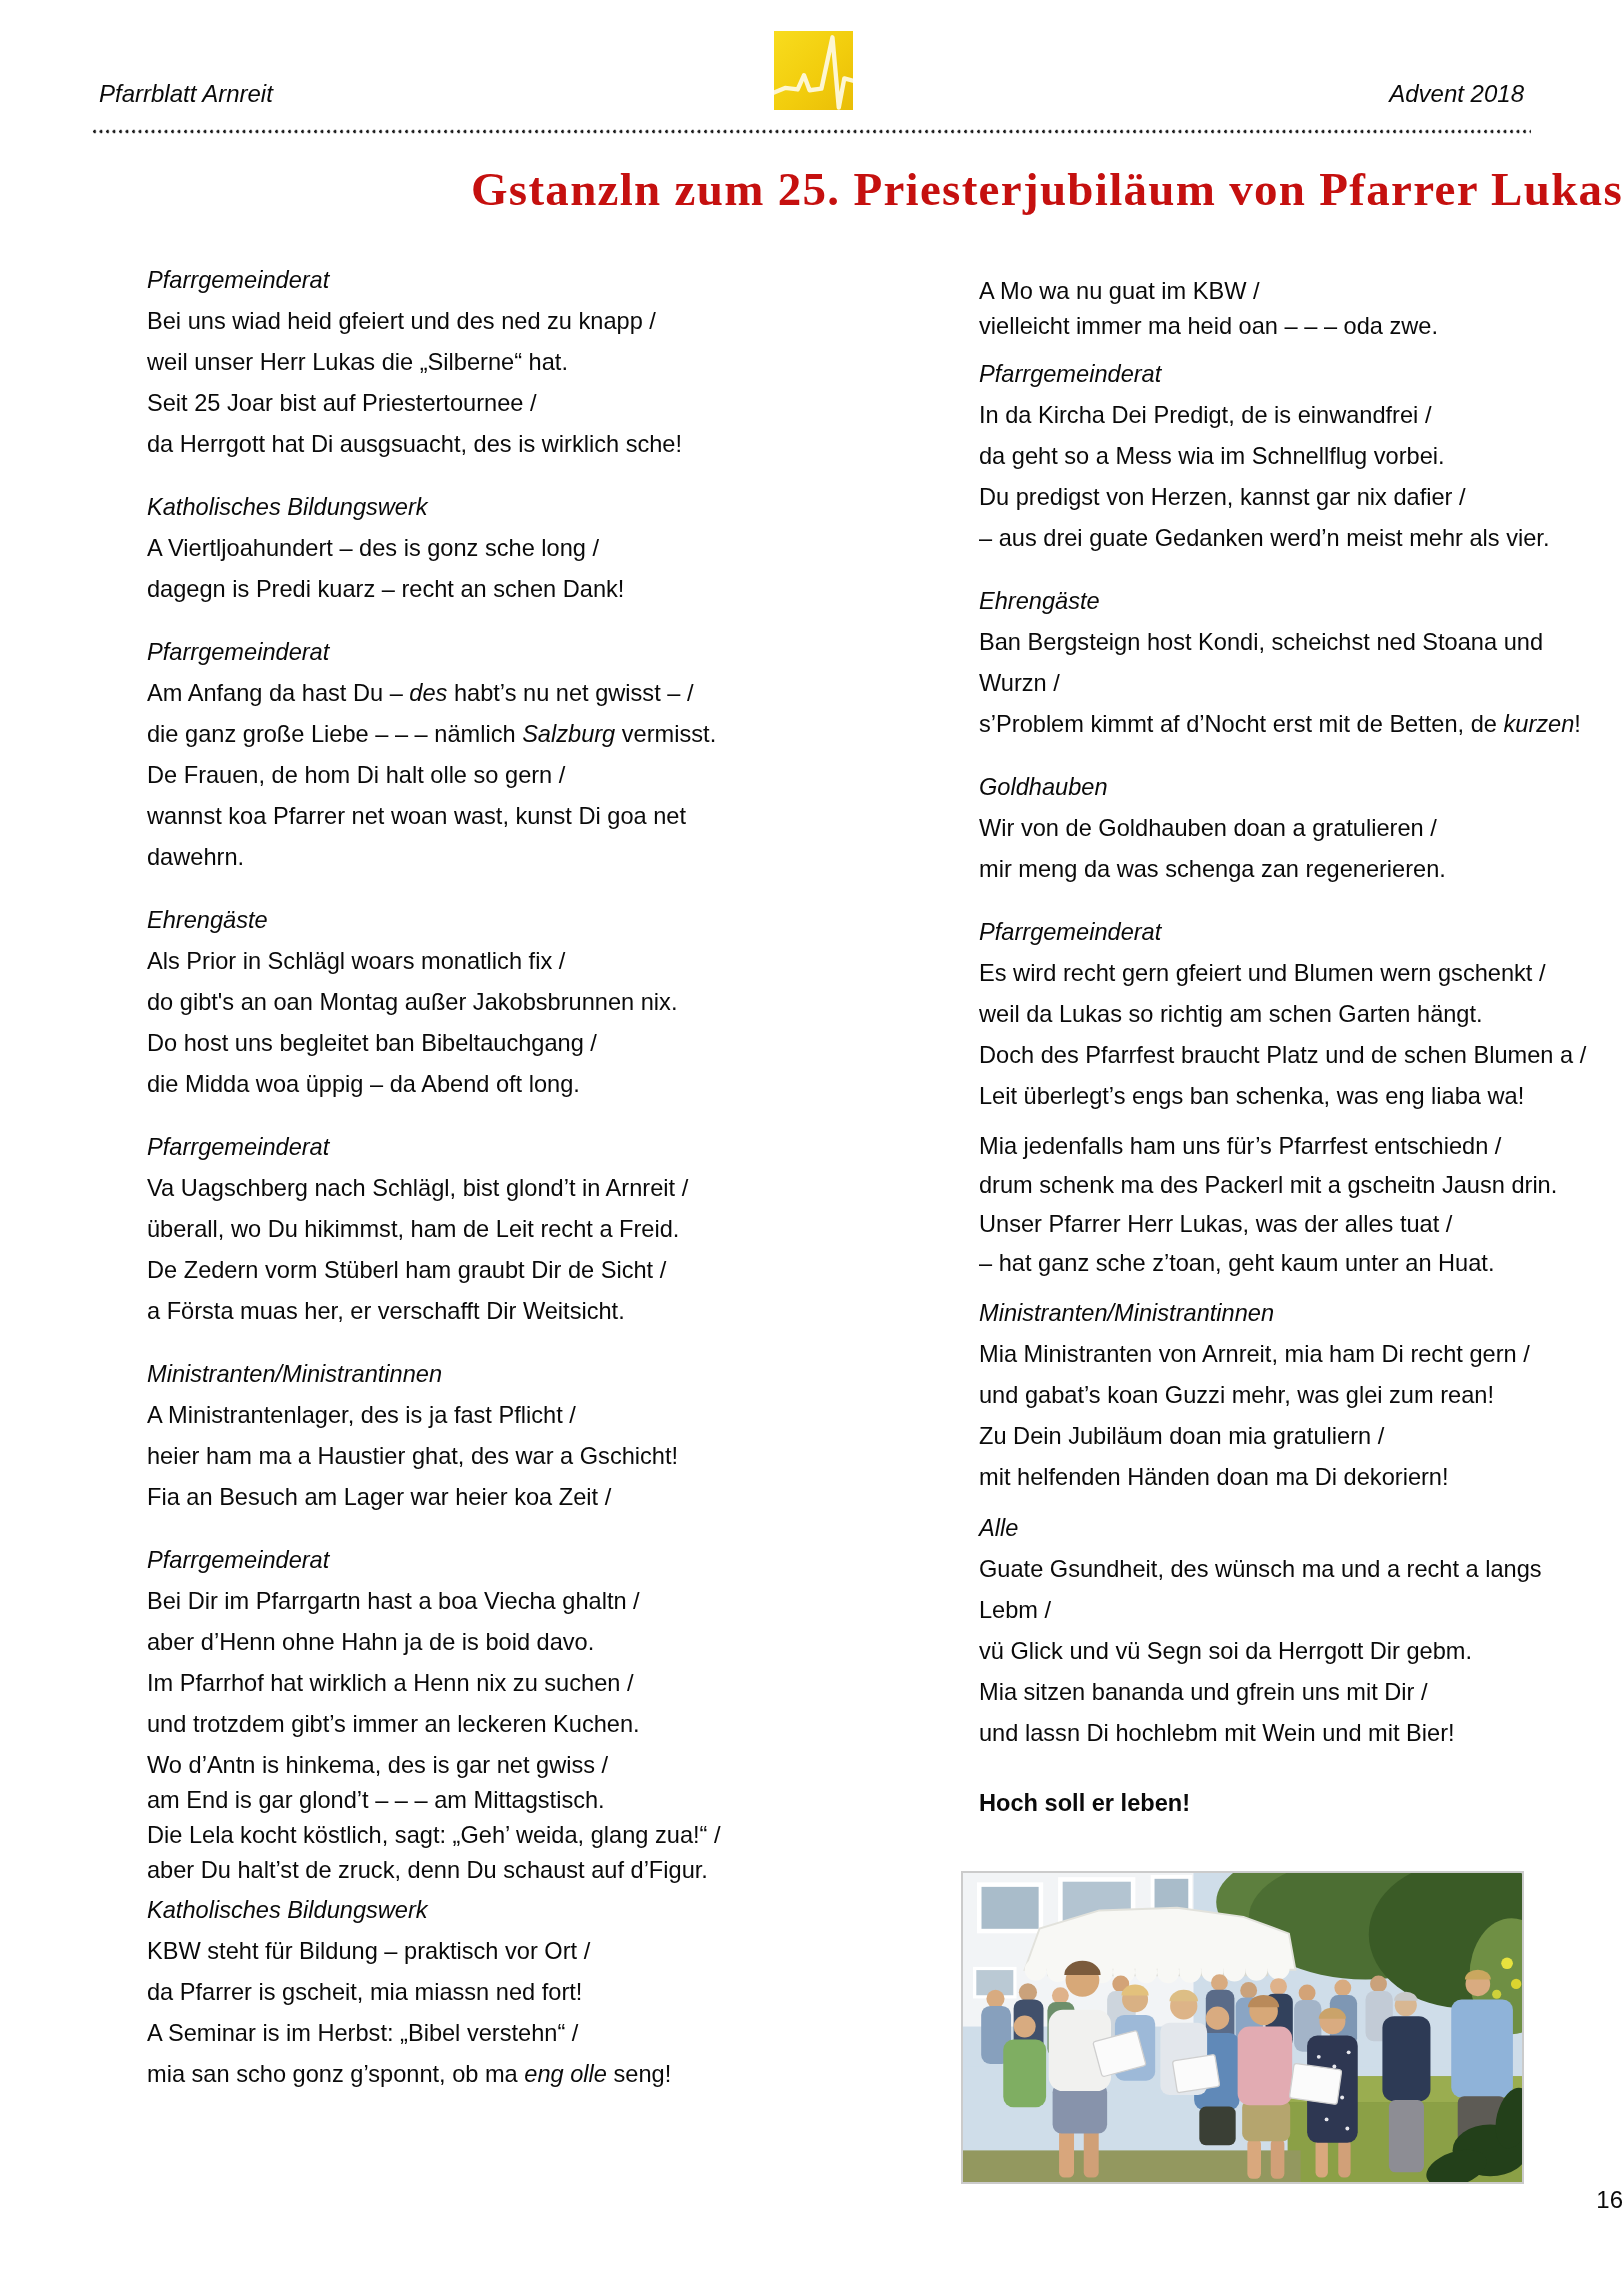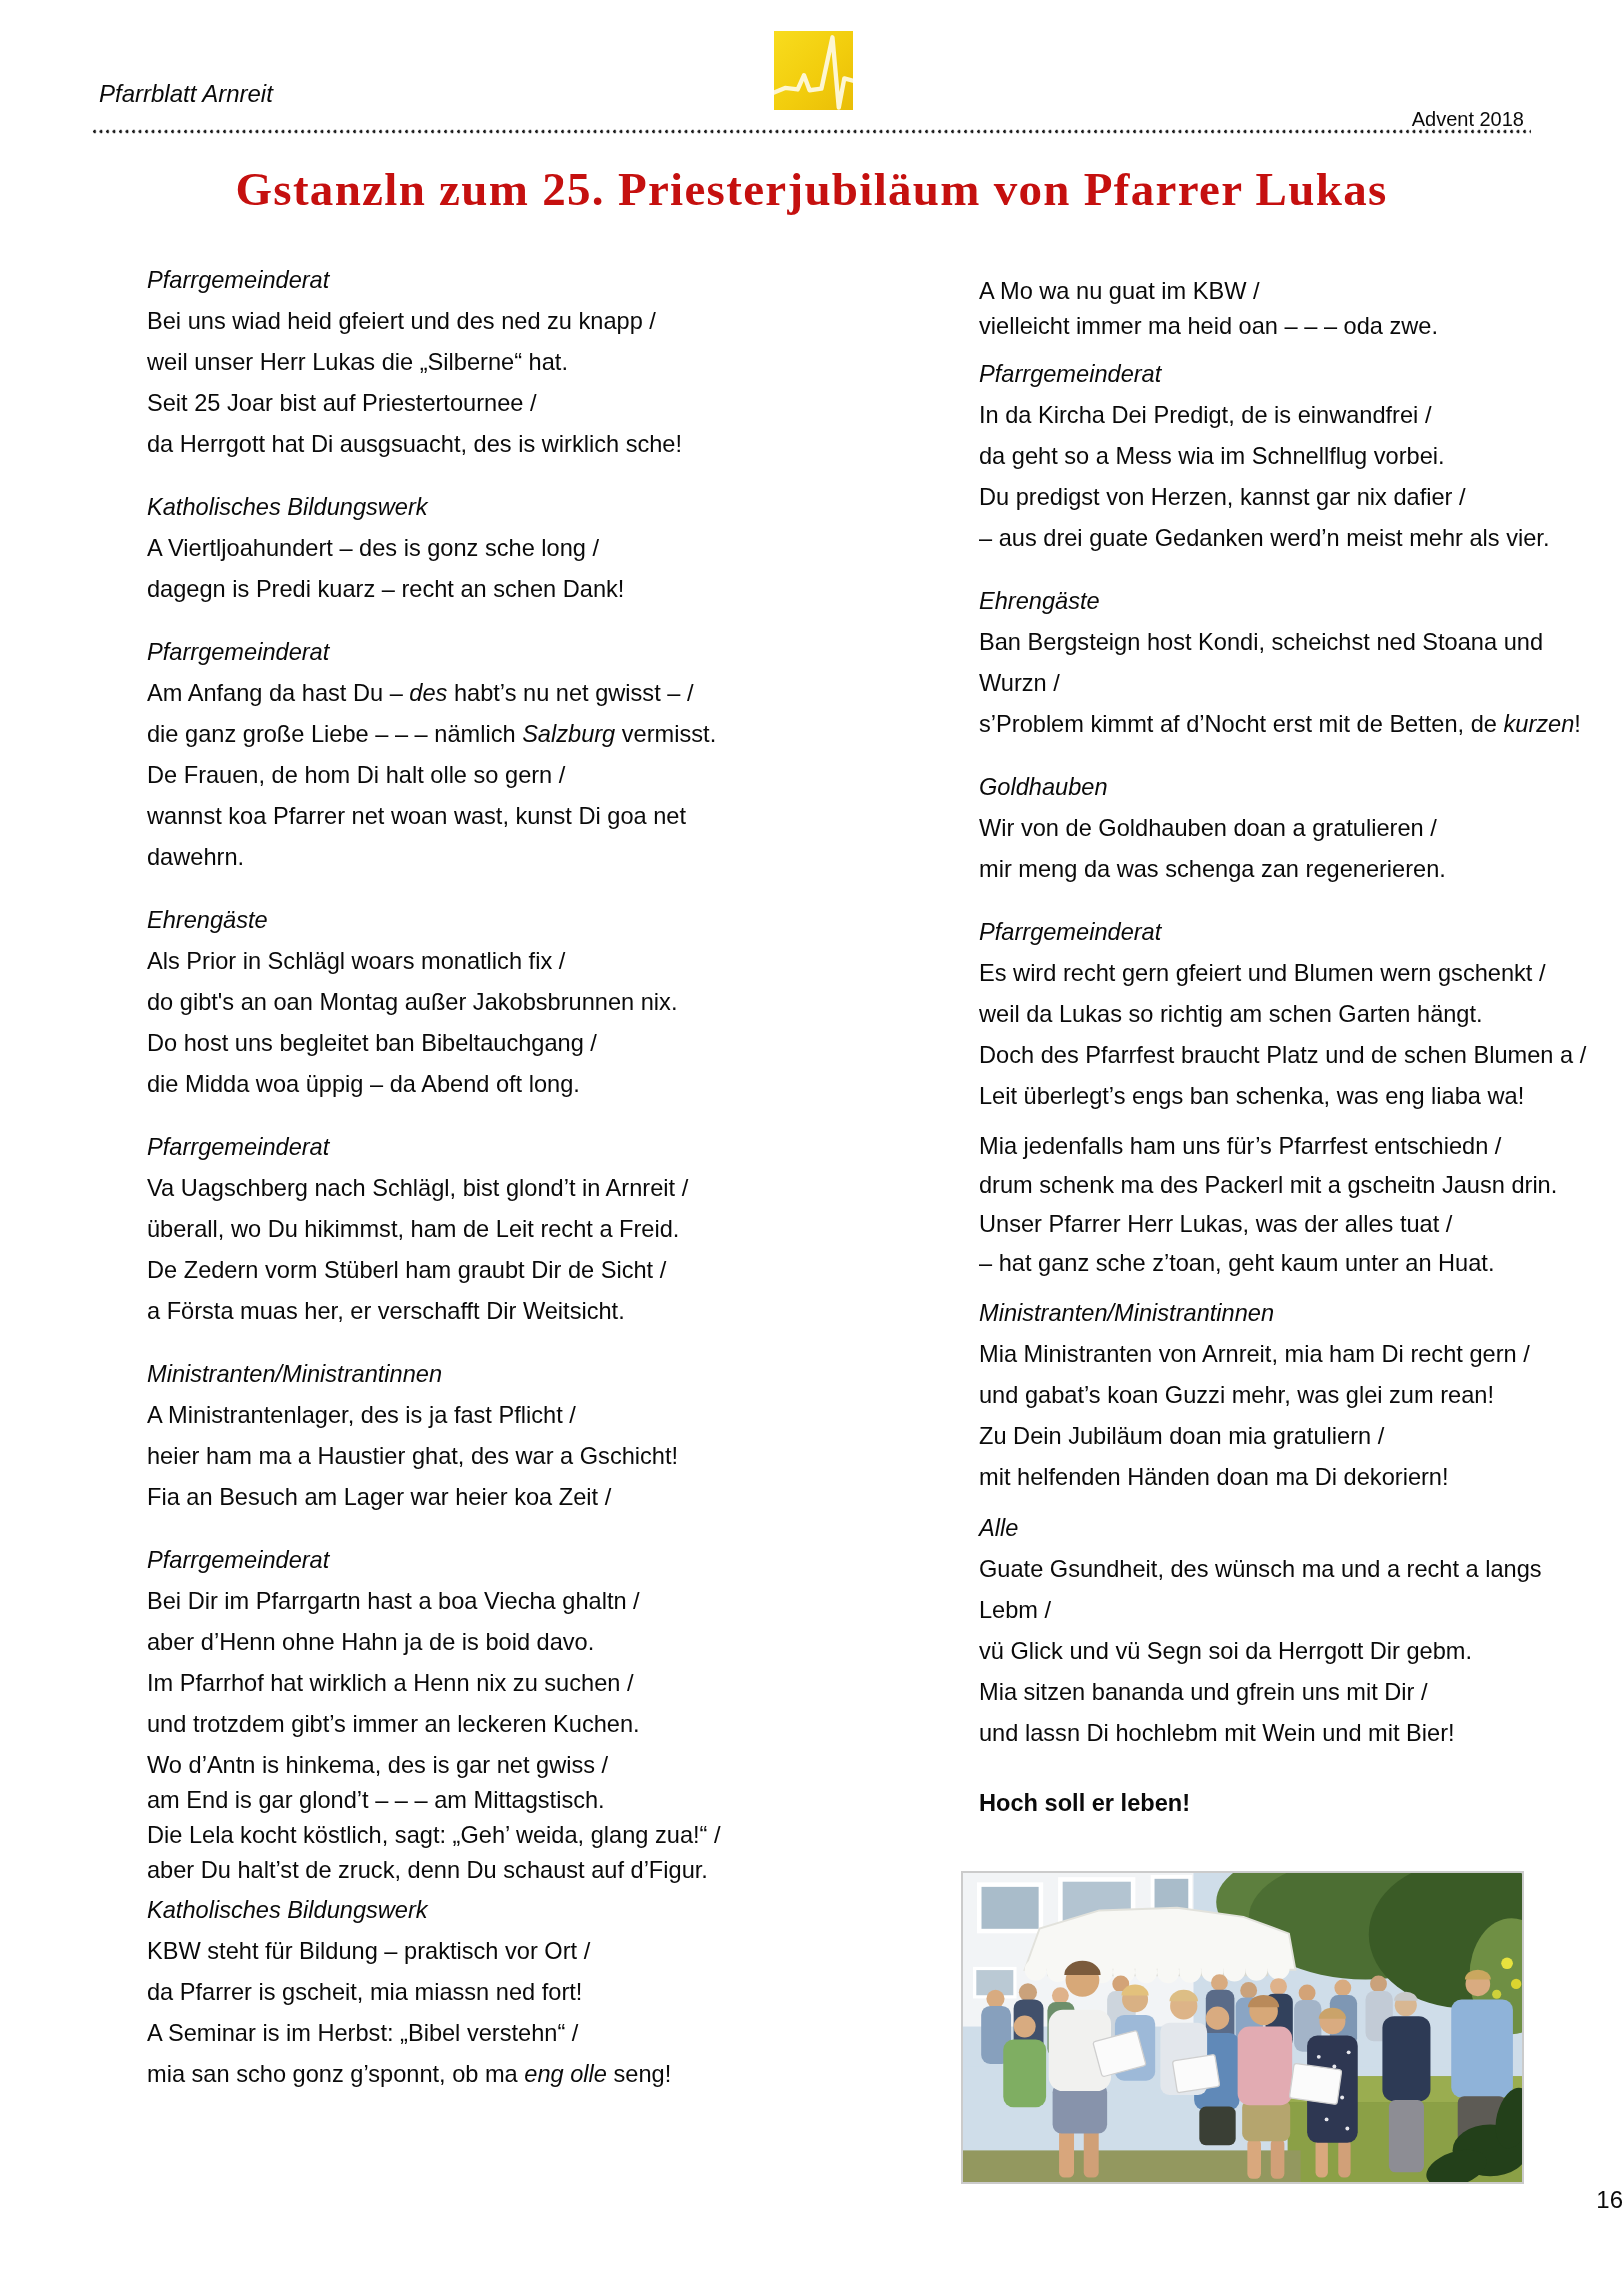--- a/index.html
+++ b/index.html
@@ -11,32 +11,32 @@
     color:#0a0a0a;
     overflow:hidden;
   }
   
   .hdr-left{
     position:absolute;left:99px;top:80px;
     font-size:24px;font-style:italic;white-space:nowrap;
   }
   .hdr-right{
     position:absolute;right:99px;top:80px;
-    font-size:20px;white-space:nowrap;margin-top:28px;
+    font-size:24px;font-style:italic;white-space:nowrap;
   }
   .logo{position:absolute;left:774px;top:31px;width:79px;height:79px;}
   .dotted-rule{
     position:absolute;left:92px;right:92px;top:128px;height:6.5px;
     background:radial-gradient(circle 1.6px at 2.6px 3.3px,#1c1c1c 1.4px,transparent 1.7px);
     background-size:6.5px 6.5px;background-repeat:repeat-x;
   }
   
   .page-title{
     position:absolute;left:0;right:0;top:162px;
-    text-align:center;white-space:nowrap;
+    text-align:right;white-space:nowrap;
     font-family:"Liberation Serif","DejaVu Serif",serif;
     font-weight:700;font-size:47px;letter-spacing:1.3px;
     color:var(--title-color,#c5100f);
   }
   
   .col{position:absolute;top:260px;font-size:23.6px;line-height:41px;}
   .col-left{left:99px;width:753px;}
   .col-right{left:931px;width:710px;padding-top:14.4px;}
   .block{margin-bottom:22px;margin-left:48px;}
   .block.tight{line-height:35px;}

